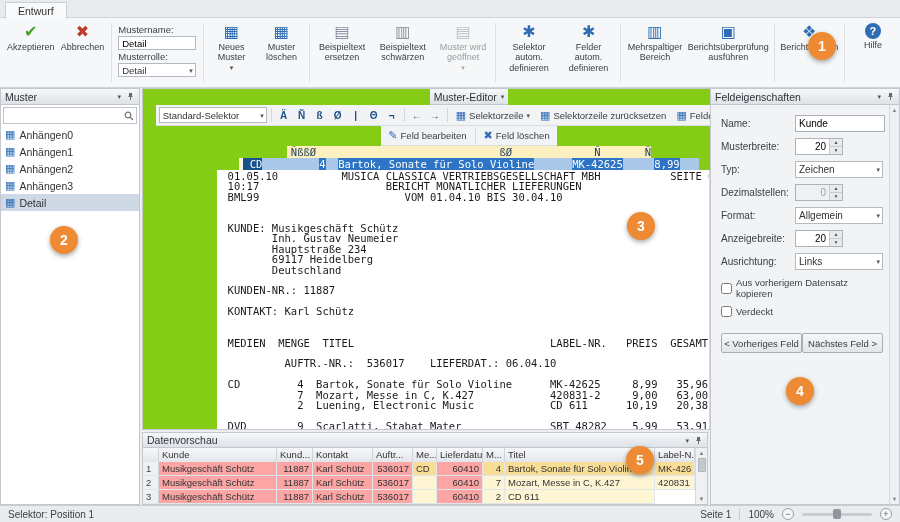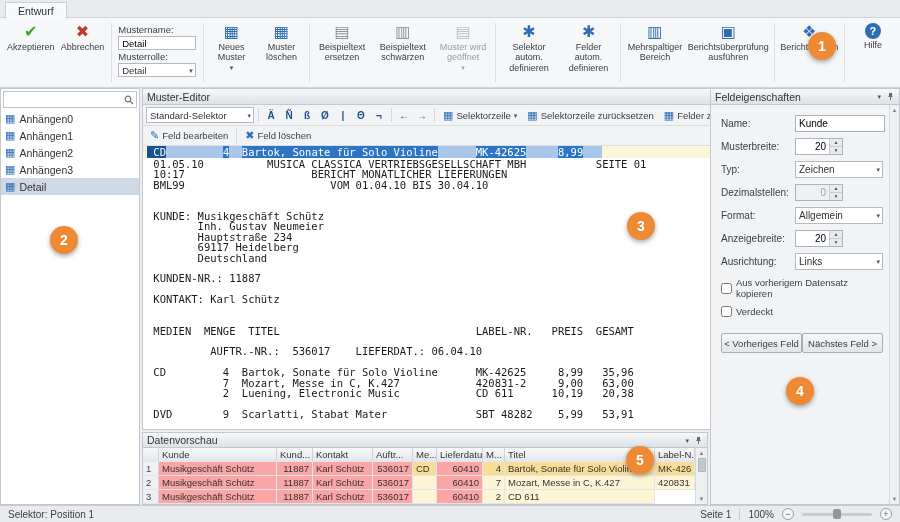--- a/index.html
+++ b/index.html
@@ -35,21 +35,21 @@
 
   
   .muster-panel { left:0; top:88px; width:140px; bottom:17px; background:#fff; }
   .search-row { margin:2px; height:17px; border:1px solid #bfc5cb; background:#fff; display:flex; align-items:center; padding:0 2px; gap:2px; }
   .search-row input { flex:1; border:none; outline:none; font-size:10px; min-width:0; font-family:inherit; }
   .mitem { height:17px; display:flex; align-items:center; gap:4px; padding:0 4px; font-size:10.5px; }
   .mitem.selected { background:#cfd8e5; }
   .grid-ic { color:#2e6db4; font-size:11px; line-height:11px; }
 
   
-  .editor-panel { left:142px; top:88px; width:654px; height:342px; background:#84cc16; display:flex; flex-direction:column; }
+  .editor-panel { left:142px; top:88px; width:654px; height:342px; background:#84cc16; display:flex; flex-direction:column;align-items:center; }
   .etb { display:flex; align-items:center; gap:2px; background:#f2f3f5; border-bottom:1px solid #dadee2; padding:0 3px; flex:none; }
   .etb1 { height:21px; } .etb2 { height:20px; }
   .etb .combo { width:108px; height:16px; }
   .tbtn { min-width:16px; height:16px; display:flex; align-items:center; justify-content:center; font-size:10px; font-weight:bold; color:#1b4e8c; border:1px solid transparent; border-radius:2px; padding:0 1px; }
   .tsep { width:1px; height:14px; background:#d4d8dc; margin:0 2px; }
   .tlbtn { display:flex; align-items:center; gap:3px; font-size:9.5px; color:#3c4043; padding:0 4px; height:16px; white-space:nowrap; }
   .tlbtn .tic { color:#2e6db4; font-size:11px; }
 
   .trap-row { height:12px; background:#fcf0c0; font:10.5px/12px "DejaVu Sans Mono",monospace; white-space:pre; padding-left:4px; color:#24425f; overflow:hidden; flex:none; }
   .sel-row { height:12px; display:flex; background:#fcf6d8; font:10.5px/12px "DejaVu Sans Mono",monospace; white-space:pre; overflow:hidden; padding-left:4px; flex:none; }
@@ -210,20 +210,30 @@
 
   <div class="rgroup">
     <div class="rbtn">
       <span class="ric helpy">?</span>
       <span class="rlabel">Hilfe</span>
     </div>
   </div>
 </div>
 
 <div class="panel muster-panel">
+  <div class="panel-header">
+    <span>Muster</span>
+    <span class="ph-icons">
+      <span class="caret">▾</span>
+      <svg width="9" height="9" viewBox="0 0 9 9">
+          <path d="M3 1h3v3l1 1H2l1-1z" fill="#666"></path>
+          <rect x="4.1" y="5" width="0.9" height="3" fill="#666"></rect>
+        </svg>
+    </span>
+  </div>
   <div class="search-row">
     <input style="">
     <svg width="10" height="10" viewBox="0 0 10 10">
         <circle cx="4" cy="4" r="2.8" fill="none" stroke="#777" stroke-width="1.2"></circle>
         <line x1="6.2" y1="6.2" x2="9" y2="9" stroke="#777" stroke-width="1.3"></line>
       </svg>
   </div>
   <div class="mlist">
     <div class="mitem">
       <span class="grid-ic">▦</span>
@@ -293,20 +303,21 @@
       <span class="tic">✎</span>
       <span>Feld bearbeiten</span>
     </div>
     <span class="tsep"></span>
     <div class="tlbtn">
       <span class="tic">✖</span>
       <span>Feld löschen</span>
     </div>
   </div>
 
+  <div class="trap-row">ÑßßØ                             ßØ             Ñ       Ñ</div>
 
   <div class="sel-row">
     <span class="seg-dark"> CD</span>
     <span class="seg-gap">         </span>
     <span class="seg-field">4</span>
     <span class="seg-gap">  </span>
     <span class="seg-field">Bartok, Sonate für Solo Violine</span>
     <span class="seg-gap">      </span>
     <span class="seg-field">MK-42625</span>
     <span class="seg-gap">     </span>

